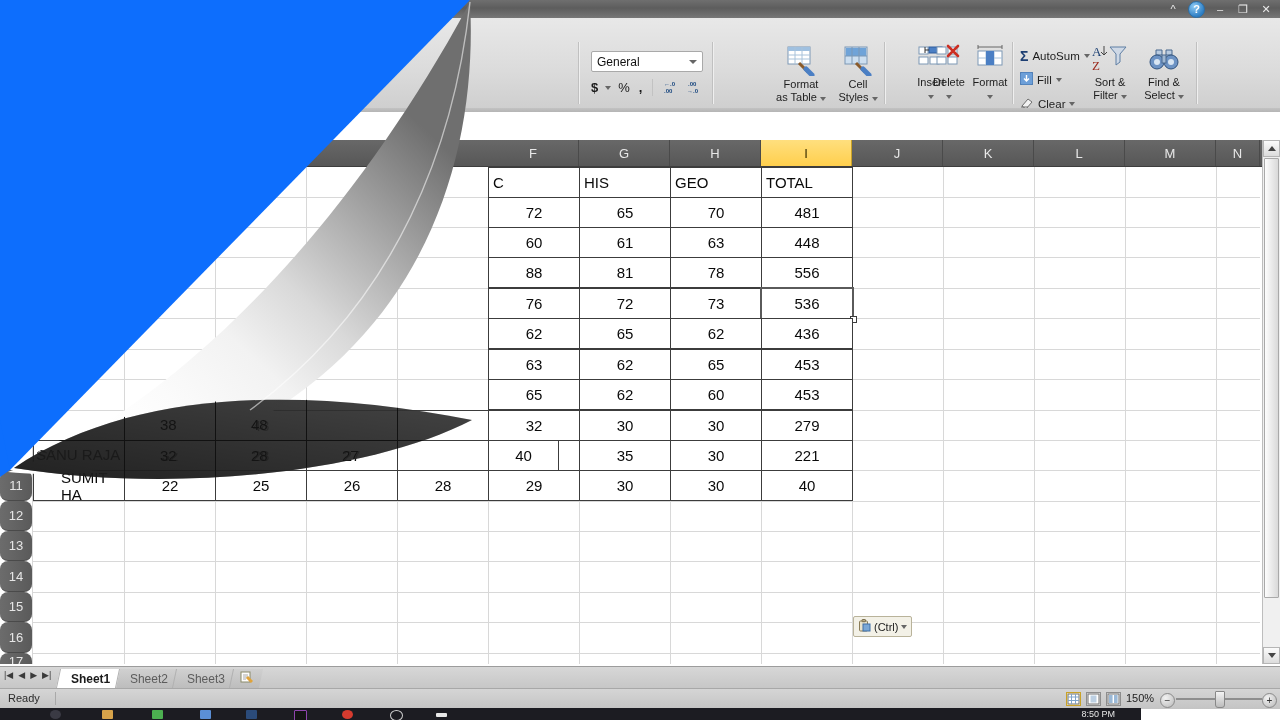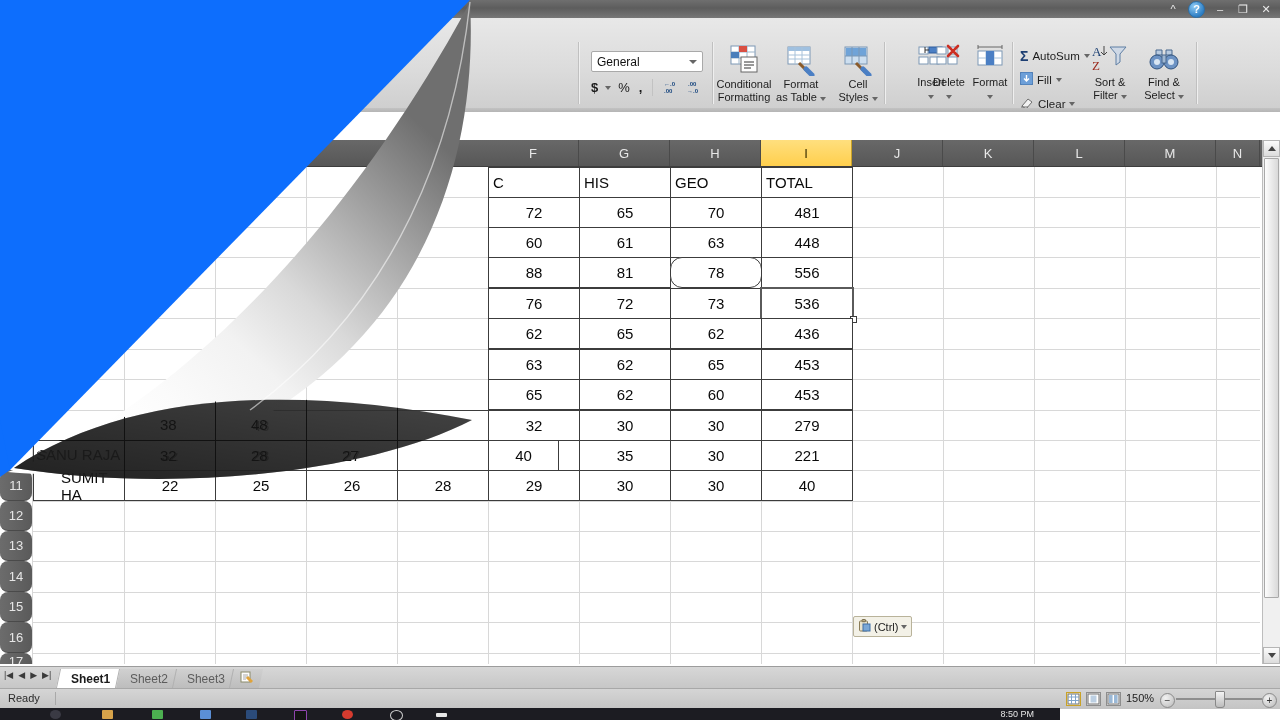--- a/index.html
+++ b/index.html
@@ -116,21 +116,21 @@
   .viewbtn.on{border:1px solid #c9a227;background:#fff2c4;}
   .zoomtxt{position:absolute;top:3px;font-size:11px;color:#222;}
   .zoomslider{position:absolute;top:9px;height:2px;background:#8e8e8e;}
   .zcircle{position:absolute;top:4px;width:13px;height:13px;border-radius:50%;
      background:radial-gradient(circle at 35% 30%,#f2f2f2,#b9b9b9);border:1px solid #8a8a8a;
      display:flex;align-items:center;justify-content:center;font-size:10px;color:#333;}
   .zhandle{position:absolute;top:2px;width:8px;height:15px;background:linear-gradient(180deg,#f4f4f4,#bcbcbc);
      border:1px solid #888;border-radius:1px 1px 3px 3px;}
 
   
-  .taskbar{position:absolute;left:0;top:708px;width:1060px;height:12px;background:#1c1c22;}
+  .taskbar{position:absolute;left:0;top:708px;width:1141px;height:12px;background:#1c1c22;}
   .tbicon{position:absolute;top:2px;width:11px;height:9px;border-radius:1px;}
   .clock{position:absolute;right:26px;top:1px;color:#e6e6e6;font-size:9px;}
 
   
   .curl{position:absolute;left:0;top:0;width:1280px;height:720px;pointer-events:none;}
 </style>
 </head>
 <body>
 
 <div id="app">
@@ -178,35 +178,20 @@
         <div class="dlg-launcher" style="right:5px;bottom:4px;">
           <svg width="11" height="11" viewBox="0 0 11 11">
               <path d="M1 1h9v9H1z" fill="none" stroke="#7a7a7a"></path>
               <path d="M3 8l5-5M8 3v4M8 3H4" stroke="#3a3a3a" fill="none"></path>
             </svg>
         </div>
       </div>
       <div class="grp-sep" style="left:712px;"></div>
 
       <div class="grp sty-grp">
-        <div class="sty-btn" style="left:0px;">
-          <div class="sty-ic">
-            <svg width="34" height="32" viewBox="0 0 34 32">
-              <rect x="4" y="2" width="24" height="18" fill="#fff" stroke="#7d98b5"></rect>
-              <path d="M4 8h24M4 14h24M12 2v18M20 2v18" stroke="#9db4c9" fill="none"></path>
-              <rect x="12" y="2" width="8" height="6" fill="#d94f42"></rect>
-              <rect x="4" y="8" width="8" height="6" fill="#4a7ebb"></rect>
-              <rect x="20" y="14" width="8" height="6" fill="#d94f42"></rect>
-              <rect x="14" y="13" width="16" height="15" fill="#fdfdfd" stroke="#666"></rect>
-              <path d="M17 18h10M17 21h10M17 24h7" stroke="#333" fill="none" stroke-width="1"></path>
-            </svg>
-          </div>
-          <div>Conditional</div>
-          <div><span>Formatting</span> <span class="caret"></span></div>
-        </div>
 
         <div class="sty-btn" style="left:57px;">
           <div class="sty-ic">
             <svg width="34" height="32" viewBox="0 0 34 32">
               <rect x="4" y="3" width="22" height="17" fill="#fff" stroke="#7d98b5"></rect>
               <rect x="4" y="3" width="22" height="4" fill="#9fc0e0"></rect>
               <path d="M4 11h22M4 15h22M11 3v17M18 3v17" stroke="#a8c2da" fill="none"></path>
               <path d="M15 19l9 9" stroke="#8a5a2a" stroke-width="3"></path>
               <path d="M22 25l6 6" stroke="#4b7fc4" stroke-width="5" stroke-linecap="round"></path>
             </svg>
@@ -406,21 +391,21 @@
     <div class="dcell" style="left:670px;top:85px;width:92px;height:31px;">70</div>
     <div class="dcell" style="left:761px;top:85px;width:92px;height:31px;">481</div>
 
     <div class="dcell" style="left:488px;top:115px;width:92px;height:31px;">60</div>
     <div class="dcell" style="left:579px;top:115px;width:92px;height:31px;">61</div>
     <div class="dcell" style="left:670px;top:115px;width:92px;height:31px;">63</div>
     <div class="dcell" style="left:761px;top:115px;width:92px;height:31px;">448</div>
 
     <div class="dcell" style="left:488px;top:145px;width:92px;height:31px;">88</div>
     <div class="dcell" style="left:579px;top:145px;width:92px;height:31px;">81</div>
-    <div class="dcell" style="left:670px;top:145px;width:92px;height:31px;border-radius:12px;">78</div>
+    <div class="dcell" style="left:670px;top:145px;width:92px;height:31px;">78</div>
     <div class="dcell" style="left:761px;top:145px;width:92px;height:31px;">556</div>
 
     <div class="dcell" style="left:488px;top:176px;width:92px;height:31px;">76</div>
     <div class="dcell" style="left:579px;top:176px;width:92px;height:31px;">72</div>
     <div class="dcell" style="left:670px;top:176px;width:92px;height:31px;">73</div>
     <div class="dcell selcell" style="left:760px;top:175px;width:94px;height:33px;">536</div>
     <div class="selhandle" style="left:850px;top:204px;"></div>
 
     <div class="dcell" style="left:488px;top:206px;width:92px;height:31px;">62</div>
     <div class="dcell" style="left:579px;top:206px;width:92px;height:31px;">65</div>

